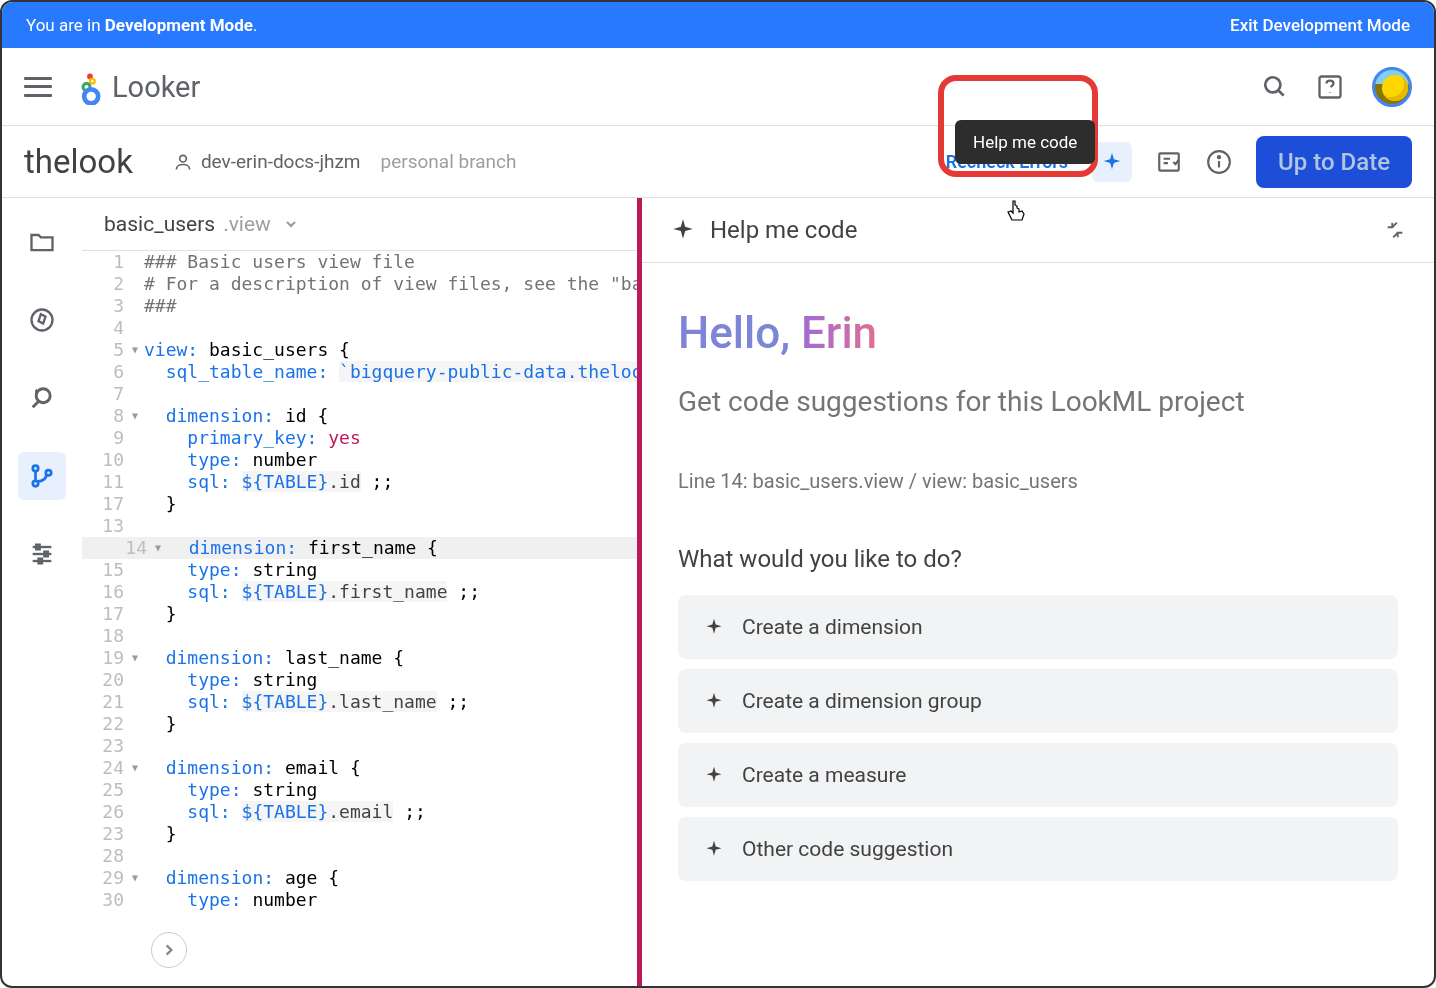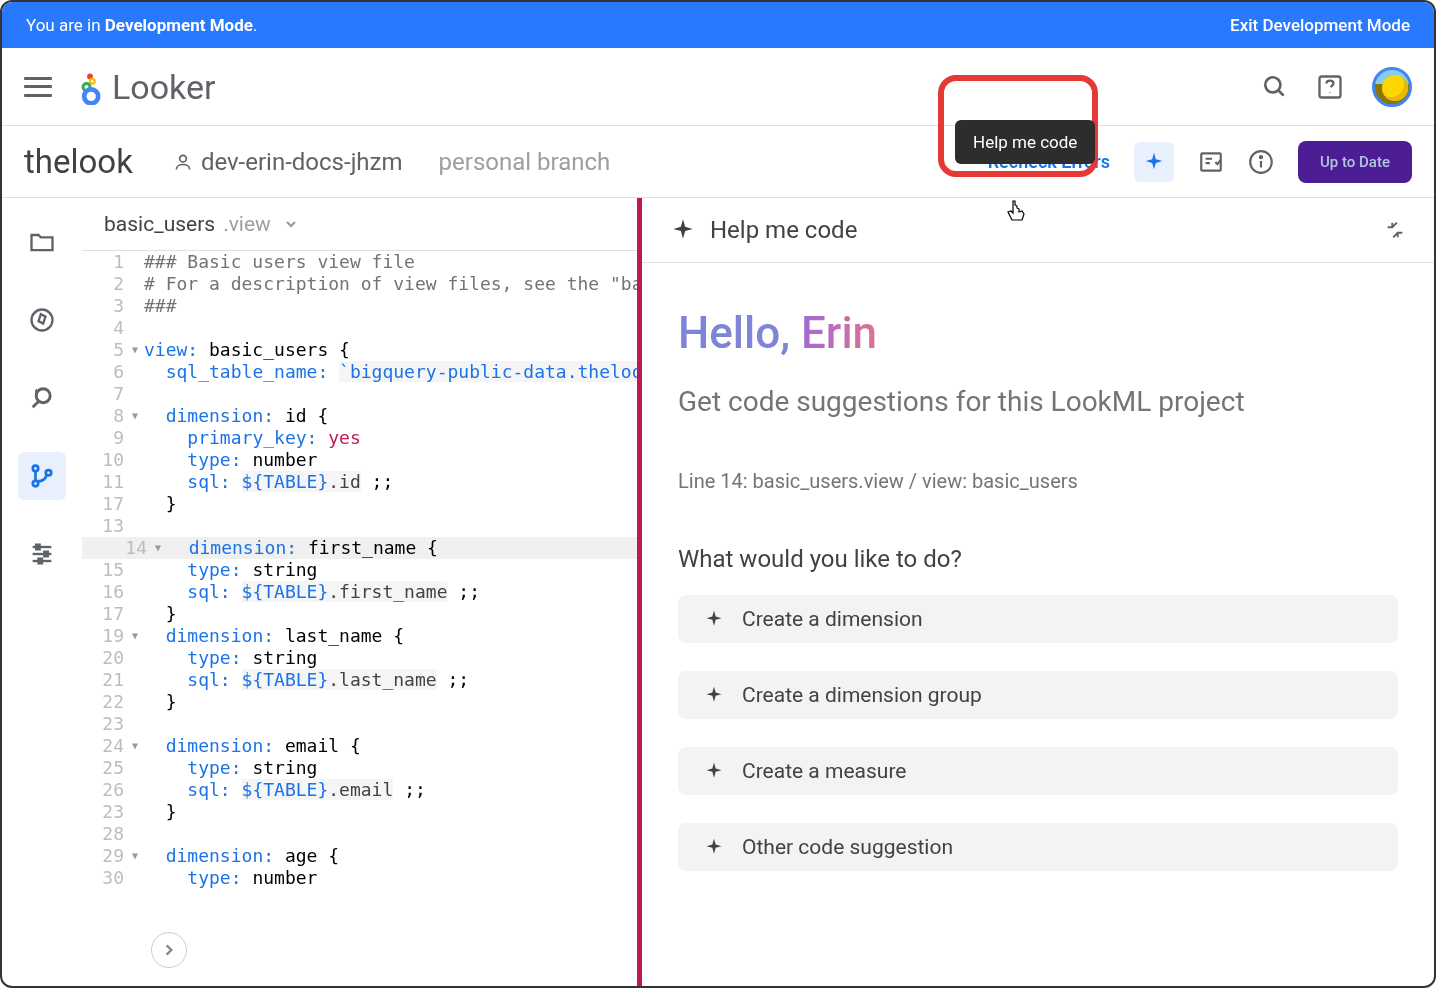--- a/index.html
+++ b/index.html
@@ -7,34 +7,34 @@
 .window { width: 100%; height: 100%; display: flex; flex-direction: column; }
 
 .dev-banner { background: #2979ff; color: #fff; height: 46px; display: flex; align-items: center; justify-content: space-between; padding: 12px 24px; font-size: 17px; }
 .dev-banner .exit { font-weight: 500; cursor: pointer; }
 .dev-banner b { font-weight: 700; }
 
 .topbar { height: 78px; display: flex; align-items: center; padding: 0 22px; border-bottom: 1px solid #e0e0e0; position: relative; }
 .hamburger { width: 28px; height: 20px; display: flex; flex-direction: column; justify-content: space-between; margin-right: 24px; cursor: pointer; }
 .hamburger span { height: 3px; background: #5f6368; border-radius: 1px; }
 .logo-wrap { display: flex; align-items: center; gap: 8px; }
-.logo-text { font-size: 34px; font-weight: 400; color: #5f6368; }
+.logo-text { font-size: 29px; font-weight: 400; color: #5f6368; }
 .topbar-right { margin-left: auto; display: flex; align-items: center; gap: 28px; }
 .icon-btn { cursor: pointer; color: #5f6368; display:flex; align-items:center; justify-content:center;}
 .avatar { width: 40px; height: 40px; border-radius: 50%; border: 3px solid #4285f4; position: relative; overflow: hidden; background: linear-gradient(#87ceeb 0 40%, #8b7500 40% 100%); }
 .avatar::after { content:''; position:absolute; width:26px; height:26px; background:#ffd700; border-radius:50%; top:5px; left:7px; box-shadow: inset -4px -4px 0 #e6b800;}
 
 .subbar { height: 72px; display: flex; align-items: center; padding: 0 22px; border-bottom: 1px solid #e0e0e0; position: relative; }
 .project-name { font-size: 33px; color: #424242; font-weight: 400; margin-right: 40px; }
-.branch { display: flex; align-items: center; gap: 8px; color: #5f6368; font-size: 24px; cursor: pointer; }
-.branch-type { color: #9e9e9e; margin-left: 28px; }
+.branch { display: flex; align-items: center; gap: 8px; color: #5f6368; font-size: 19px; cursor: pointer; }
+.branch-type { color: #9e9e9e; margin-left: 12px; }
 .subbar-right { margin-left: auto; display: flex; align-items: center; gap: 24px; }
 .recheck { color: #1a73e8; font-weight: 600; font-size: 18px; cursor: pointer; }
 .sparkle-btn { width: 40px; height: 40px; background: #e8f0fe; border-radius: 6px; display: flex; align-items: center; justify-content: center; cursor: pointer; }
-.uptodate { background: #4c1d95; color: #b0c5e0; padding: 12px 22px; border-radius: 8px; font-size: 15px; font-weight: 500; }
+.uptodate { background: #1d4ed8; color: #b0c5e0; padding: 12px 22px; border-radius: 8px; font-size: 24px; font-weight: 500; }
 
 .highlight-box { position: absolute; border: 6px solid #e53935; border-radius: 18px; width: 160px; height: 102px; top: 75px; left: 938px; z-index: 50; pointer-events: none; }
 .tooltip { position: absolute; background: #2d2d2d; color: #fff; padding: 12px 18px; border-radius: 6px; font-size: 17px; top: 120px; left: 955px; z-index: 60; }
 .cursor-hand { position: absolute; top: 198px; left: 1005px; z-index: 61; font-size: 22px; }
 
 .main { flex: 1; display: flex; overflow: hidden; }
 .sidebar { width: 80px; display: flex; flex-direction: column; align-items: center; padding-top: 20px; gap: 30px; }
 .side-icon { width: 48px; height: 48px; display: flex; align-items: center; justify-content: center; color: #5f6368; cursor: pointer; border-radius: 6px; }
 .side-icon.active { background: #e8f0fe; color: #1a73e8; }
 
@@ -57,21 +57,21 @@
 .help-col { flex: 1; display: flex; flex-direction: column; }
 .help-header { display: flex; align-items: center; padding: 18px 28px; border-bottom: 1px solid #e0e0e0; gap: 14px; }
 .help-title { font-size: 24px; color: #424242; font-weight: 400; flex:1;}
 .help-body { padding: 44px 36px; }
 .hello { font-size: 44px; font-weight: 500; }
 .hello .h1 { color: #7e84d6; }
 .hello .h2 { background: linear-gradient(90deg, #a06bd4, #e07090); -webkit-background-clip: text; background-clip:text; color: transparent; }
 .subtitle { font-size: 28px; color: #757575; margin-top: 24px; line-height: 1.35; }
 .context-line { font-size: 20px; color: #757575; margin-top: 48px; }
 .prompt-q { font-size: 24px; color: #424242; margin-top: 52px; margin-bottom: 22px; }
-.suggestion { background: #f1f3f4; padding: 12px 26px; border-radius: 8px; display: flex; align-items: center; gap: 18px; margin-bottom: 28px; cursor: pointer; font-size: 21px; color: #424242; }
+.suggestion { background: #f1f3f4; padding: 20px 26px; border-radius: 8px; display: flex; align-items: center; gap: 18px; margin-bottom: 10px; cursor: pointer; font-size: 21px; color: #424242; }
 .sparkle-svg { fill: #424242; }
 </style>
 </head>
 <body>
 
 <div class="window">
 
   <div class="dev-banner">
     <span>
       <span>You are in </span><b>Development Mode</b><span>.</span>
@@ -263,20 +263,24 @@
           </div>
 <div class="code-line">
             <span class="gutter">16</span>
             <span class="code-text">    <span class="c-key">sql:</span> <span class="c-str2">${TABLE}</span><span class="c-str">.first_name</span><span> ;;</span></span>
           </div>
 <div class="code-line">
             <span class="gutter">17</span>
             <span class="code-text">  <span>}</span></span>
           </div>
 <div class="code-line">
+            <span class="gutter">18</span>
+            <span class="code-text"></span>
+          </div>
+<div class="code-line">
             <span class="gutter">19<span class="fold">▼</span></span>
             <span class="code-text">  <span class="c-key">dimension:</span><span> last_name {</span></span>
           </div>
 <div class="code-line">
             <span class="gutter">20</span>
             <span class="code-text">    <span class="c-key">type:</span><span> string</span></span>
           </div>
 <div class="code-line">
             <span class="gutter">21</span>
             <span class="code-text">    <span class="c-key">sql:</span> <span class="c-str2">${TABLE}</span><span class="c-str">.last_name</span><span> ;;</span></span>

